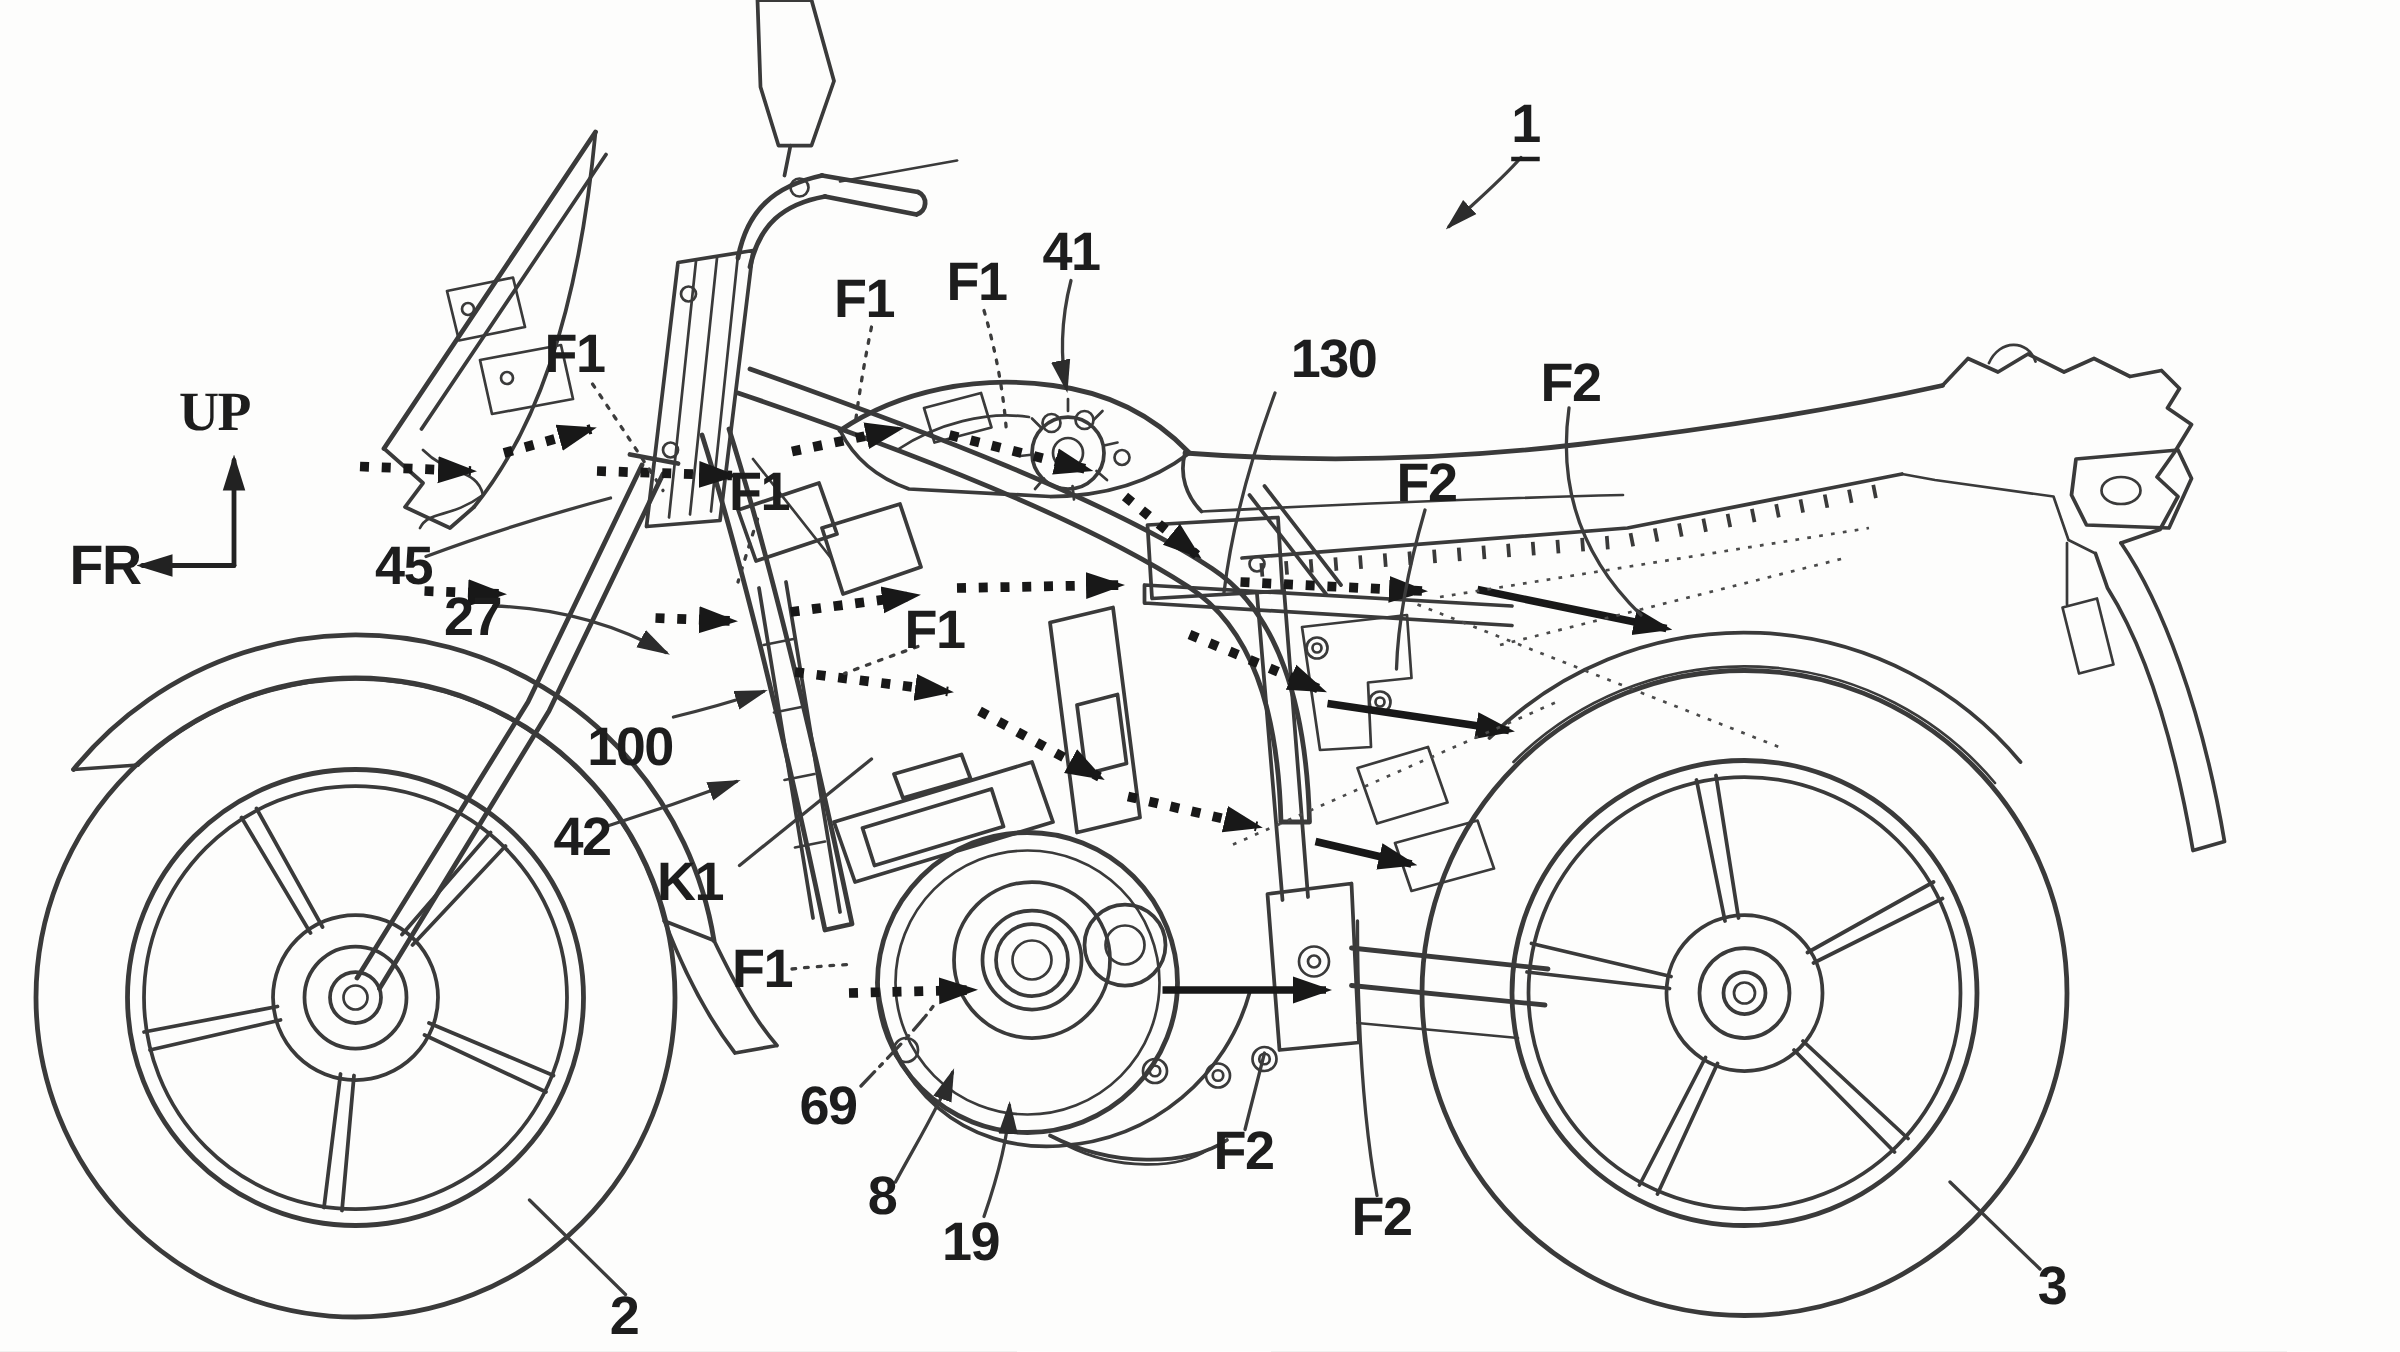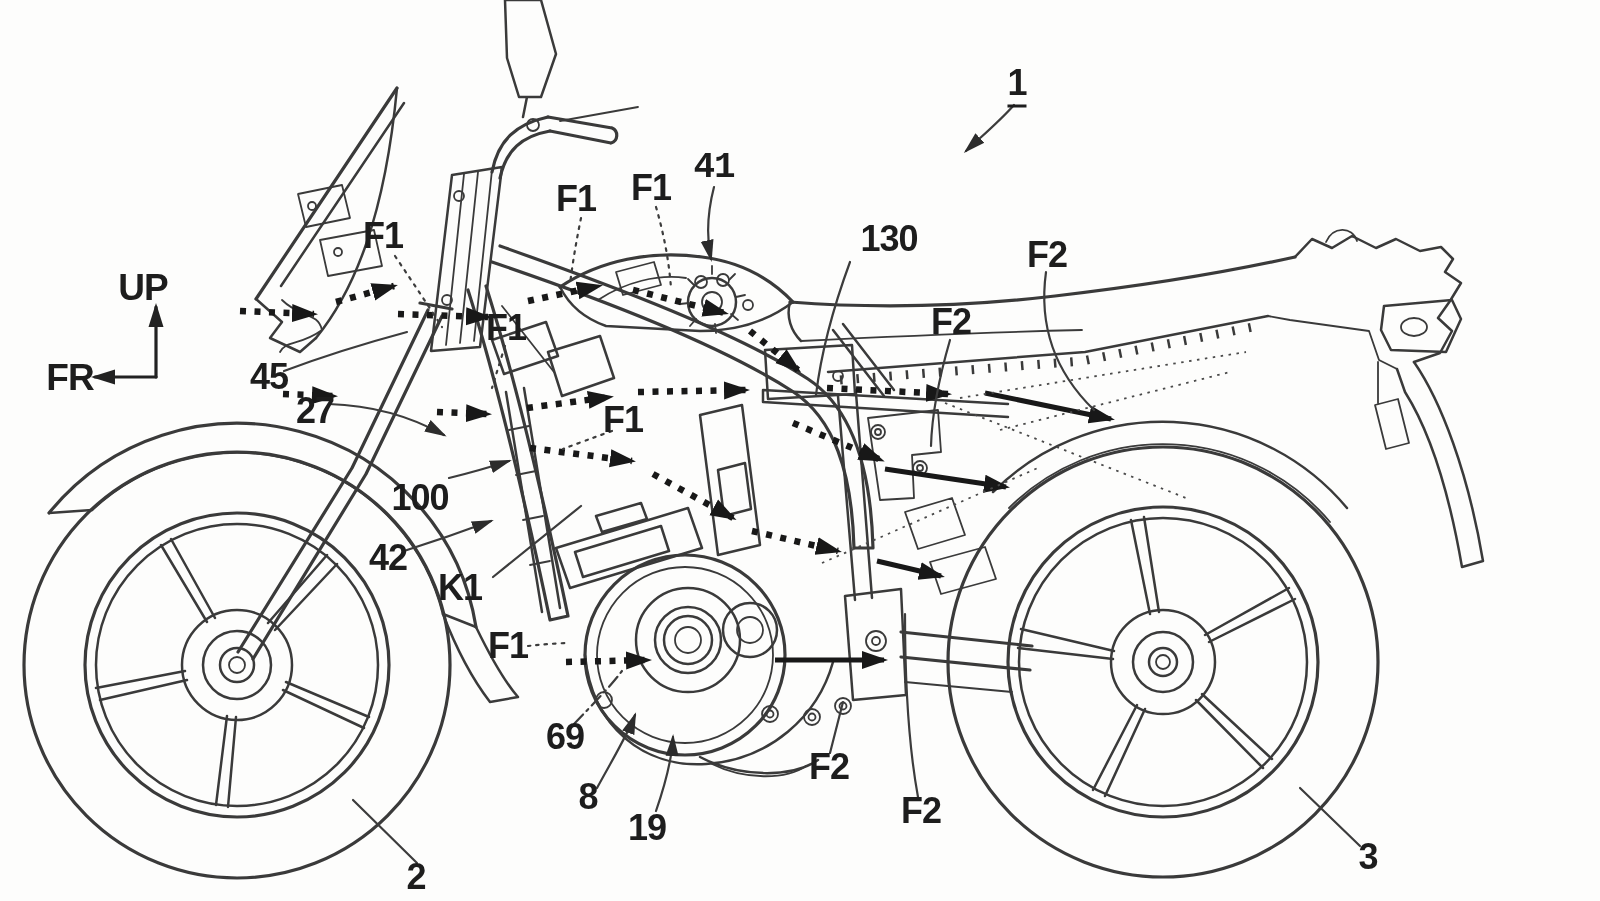--- a/index.html
+++ b/index.html
@@ -272,31 +272,31 @@
       <path class="leader leader-dashdot" d="M574,724 C593,704 610,687 622,671"></path>
     </g>
 
     <g>
       <path class="axis" marker-end="url(#arrow-axis)" d="M156,377 L156,307"></path>
       <path class="axis" marker-end="url(#arrow-axis)" d="M156,377 L95,377"></path>
     </g>
   </svg>
 
   <div id="labels-layer">
-      <span class="lbl" style="left: 143px; top: 287px; font-size: 37px;">UP</span>
+      <span class="lbl" style="left: 143px; top: 275px; font-size: 37px; font-family: Liberation Serif, serif;">UP</span>
       <span class="lbl" style="left: 70px; top: 377px; font-size: 37px;">FR</span>
       <span class="lbl underlined" style="left: 1017px; top: 86px;">1</span>
-      <span class="lbl" style="left: 714px; top: 168px; font-family: Liberation Mono, monospace;">41</span>
+      <span class="lbl" style="left: 714px; top: 168px;">41</span>
       <span class="lbl" style="left: 889px; top: 239px;">130</span>
       <span class="lbl" style="left: 269px; top: 377px;">45</span>
       <span class="lbl" style="left: 315px; top: 411px;">27</span>
       <span class="lbl" style="left: 420px; top: 483px; margin-top: 15px;">100</span>
       <span class="lbl" style="left: 388px; top: 558px; text-align: center;">42</span>
       <span class="lbl" style="left: 460px; top: 588px;">K1</span>
-      <span class="lbl" style="left: 565px; top: 737px; text-align: right;">69</span>
+      <span class="lbl" style="left: 552px; top: 737px; text-align: right;">69</span>
       <span class="lbl" style="left: 588px; top: 797px;">8</span>
       <span class="lbl" style="left: 647px; top: 828px;">19</span>
       <span class="lbl" style="left: 416px; top: 877px;">2</span>
       <span class="lbl" style="left: 1368px; top: 857px;">3</span>
       <span class="lbl" style="left: 383px; top: 236px;">F1</span>
       <span class="lbl" style="left: 576px; top: 199px;">F1</span>
       <span class="lbl" style="left: 651px; top: 188px;">F1</span>
       <span class="lbl" style="left: 506px; top: 328px;">F1</span>
       <span class="lbl" style="left: 623px; top: 420px;">F1</span>
       <span class="lbl" style="left: 508px; top: 646px;">F1</span>

